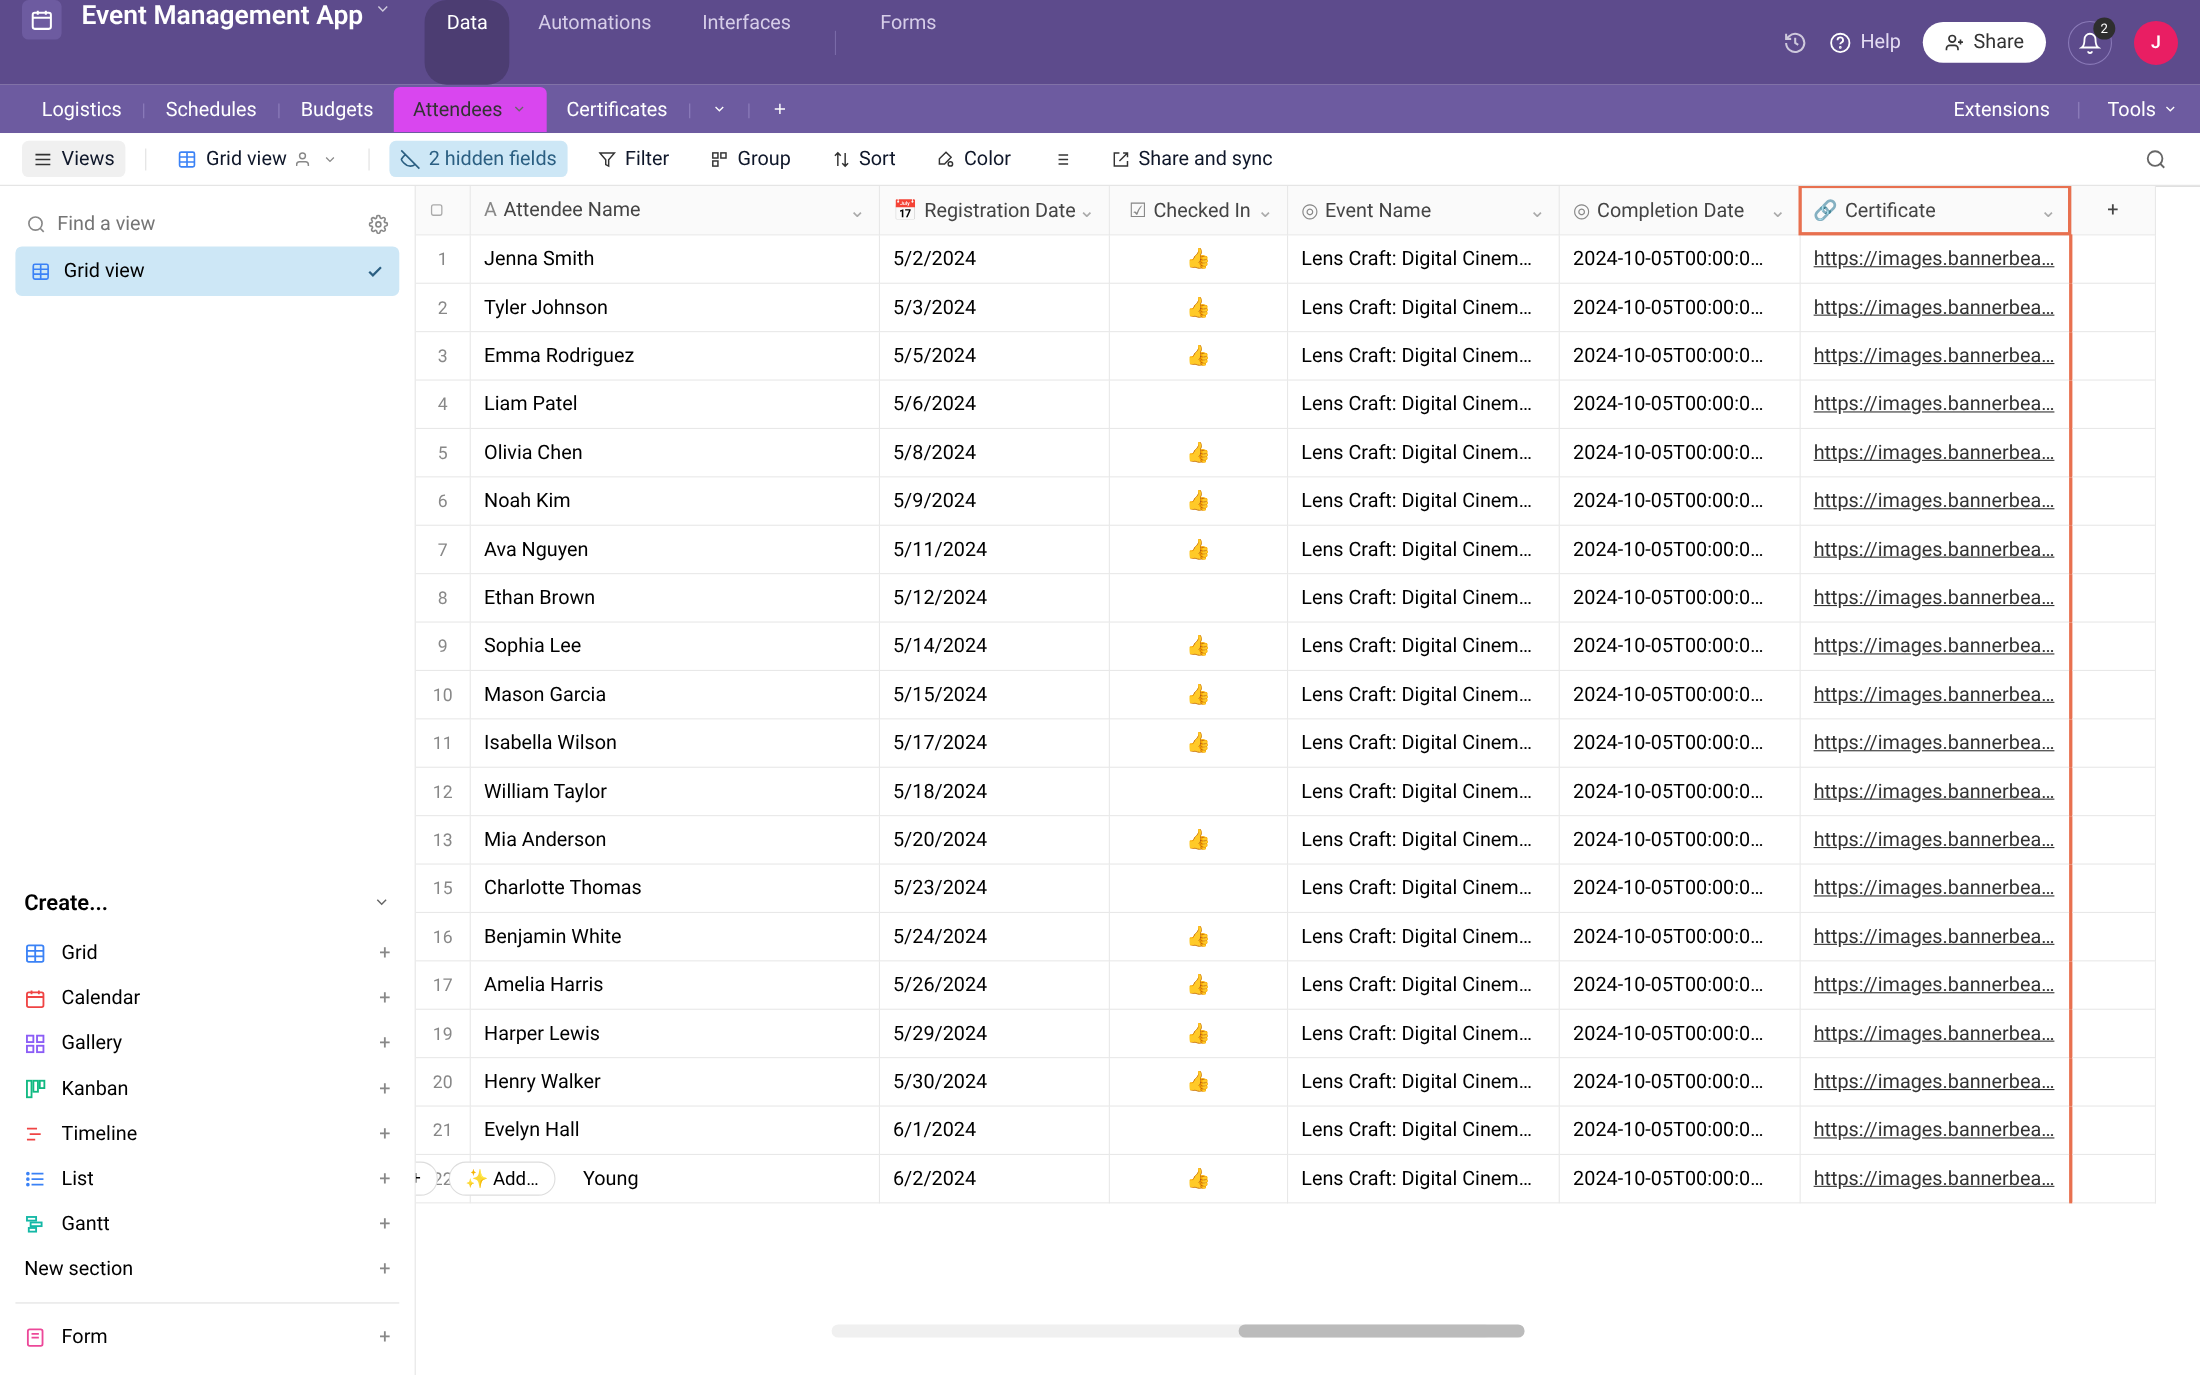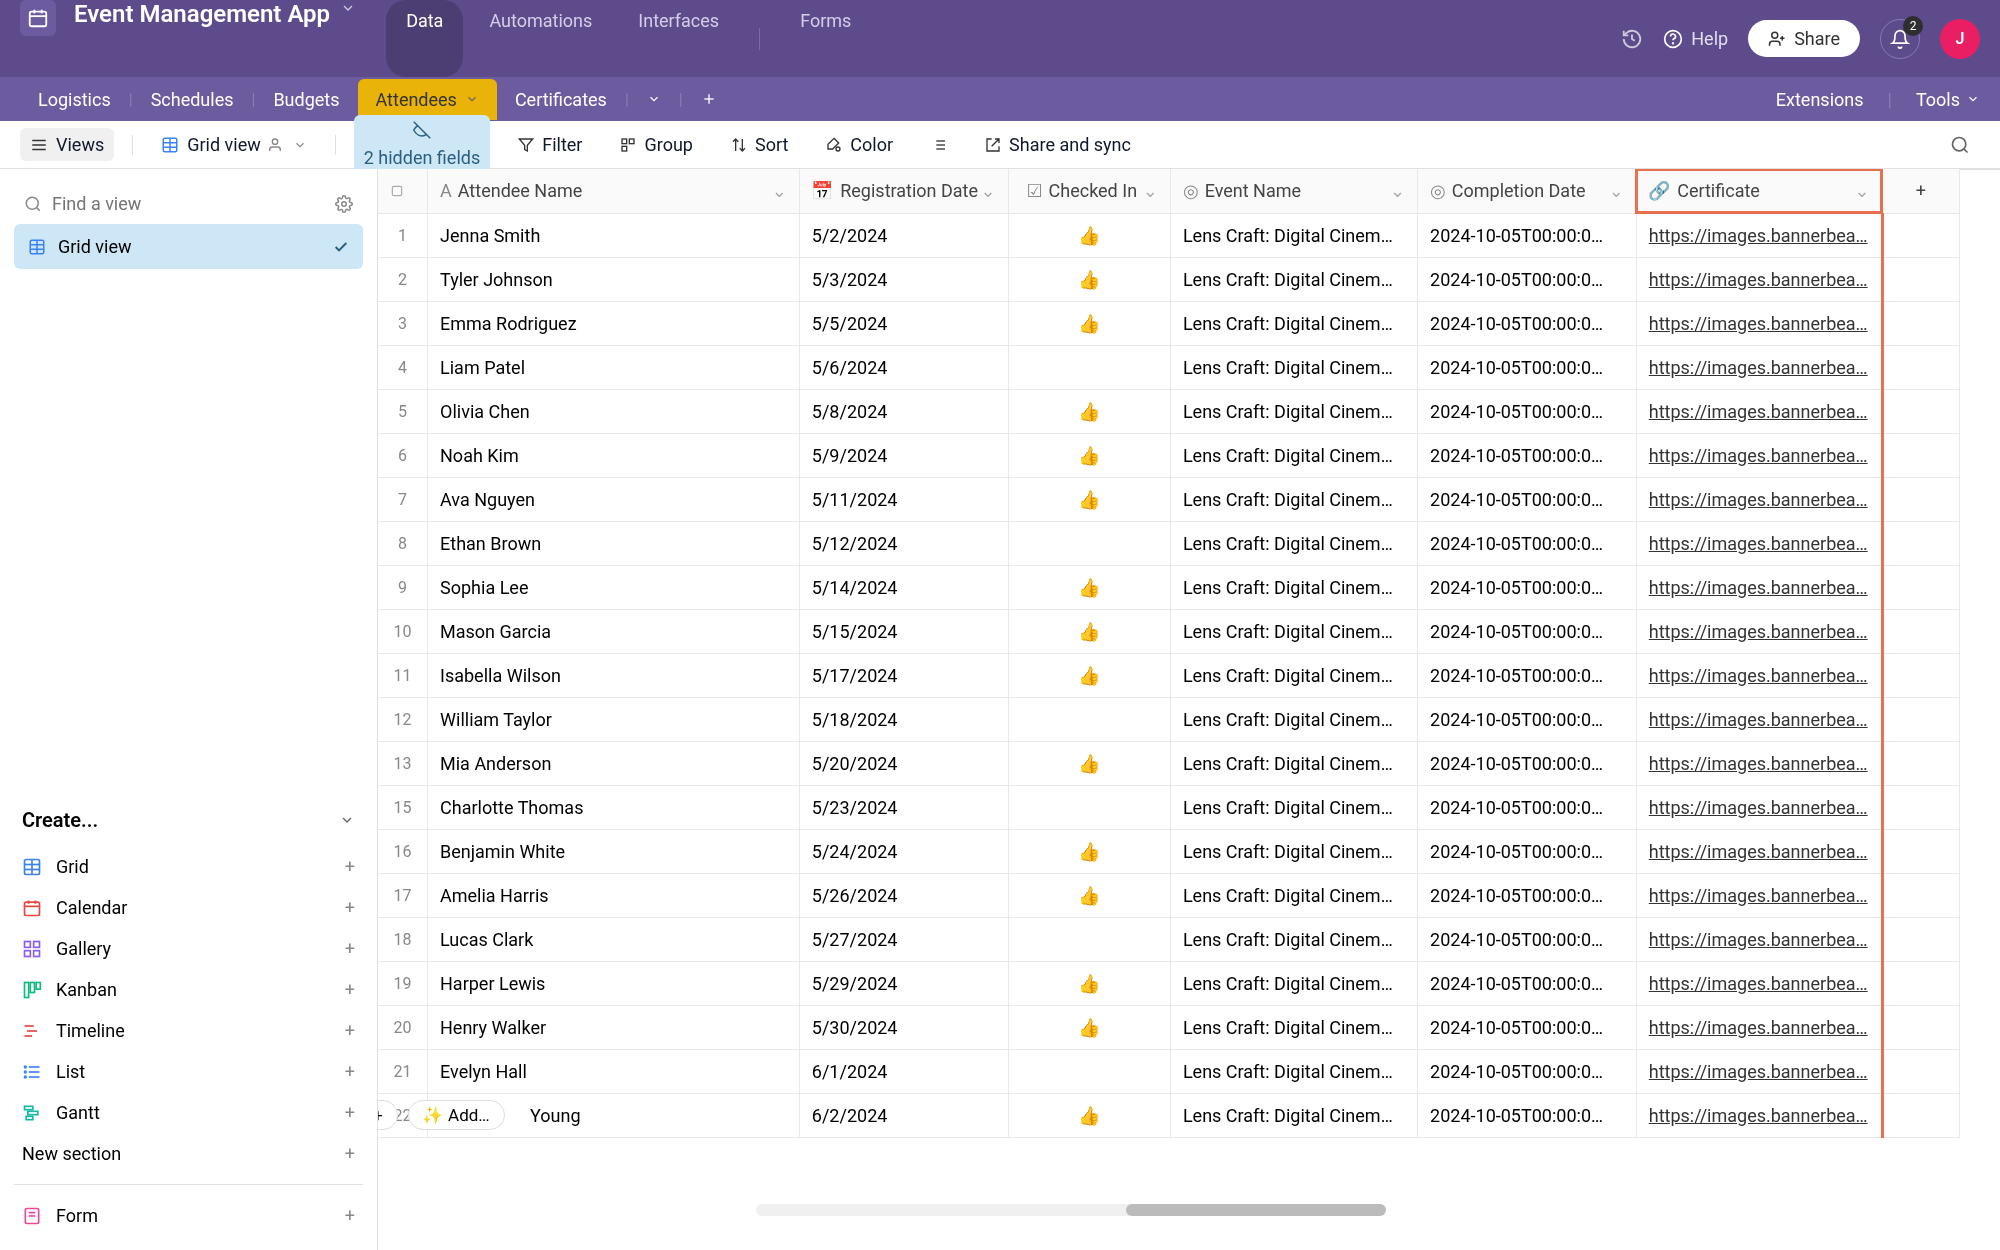--- a/index.html
+++ b/index.html
@@ -15,28 +15,28 @@
 .top-right { margin-left:auto; display:flex; align-items:center; gap:20px; }
 .help { display:flex; align-items:center; gap:8px; font-size:18px; color:#e4dcf3; }
 .share-btn { background:#fff; color:#333; padding:8px 20px; border-radius:20px; display:flex; align-items:center; gap:8px; font-size:18px; }
 .bell { width:40px; height:40px; border:1px solid #8a7ab8; border-radius:50%; display:flex; align-items:center; justify-content:center; position:relative; }
 .badge { position:absolute; top:-4px; right:-4px; background:#2e2e2e; color:#fff; font-size:12px; width:20px; height:20px; border-radius:10px; display:flex; align-items:center; justify-content:center; }
 .avatar { width:40px; height:40px; border-radius:50%; background:#e91e63; color:#fff; display:flex; align-items:center; justify-content:center; font-weight:600; }
 .history-icon { opacity:.7; }
 
 .tabs-bar { height:44px; background:#6d5ba0; display:flex; align-items:center; padding:0 20px; color:#fff; }
 .table-tab { padding:10px 18px; font-size:18px; cursor:pointer; display:flex; align-items:center; gap:8px; }
-.table-tab.active { background:#eab308; color:#333; border-radius:6px 6px 0 0; }
+.table-tab.active { background:#d946ef; color:#333; border-radius:6px 6px 0 0; }
 .tab-sep { color:#8a7ab8; }
 .tabs-right { margin-left:auto; display:flex; gap:24px; font-size:18px; }
 
 .toolbar { height:48px; background:#fff; border-bottom:1px solid #e0e0e0; display:flex; align-items:center; padding:0 20px; gap:18px; }
 .tool { display:flex; align-items:center; gap:8px; font-size:18px; color:#0f172a; padding:6px 10px; border-radius:6px; cursor:pointer; }
 .tool.views { background:#f0f0f0; }
-.tool.hidden-fields { background:#cde7f6; color:#2b5f82;flex-direction:column; }
+.tool.hidden-fields { background:#cde7f6; color:#2b5f82; }
 .tool-sep { width:1px; height:20px; background:#e0e0e0; }
 .search-tool { margin-left:auto; }
 
 .main { display:flex; height:calc(1250px - 77px - 44px - 48px); }
 .sidebar { width:378px; background:#fff; border-right:1px solid #e0e0e0; display:flex; flex-direction:column; padding:14px; }
 .find-view { display:flex; align-items:center; gap:10px; padding:10px; color:#888; }
 .find-view input { border:none; outline:none; font-size:18px; flex:1; background:transparent; }
 .gear { margin-left:auto; color:#888; }
 .view-item { display:flex; align-items:center; gap:12px; padding:12px 14px; border-radius:6px; font-size:18px; }
 .view-item.active { background:#cde7f6; }
@@ -553,30 +553,20 @@
               <td class="row-num">17</td>
               <td class="col-name">Amelia Harris</td>
               <td class="col-date">5/26/2024</td>
               <td class="col-check"><span class="thumbs">👍</span></td>
               <td class="col-event">Lens Craft: Digital Cinem…</td>
               <td class="col-comp">2024-10-05T00:00:0…</td>
               <td class="col-cert col-cert-cell"><span class="link">https://images.bannerbea…</span></td>
               <td class="col-add"></td>
             </tr>
             <tr>
-              <td class="row-num">18</td>
-              <td class="col-name">Lucas Clark</td>
-              <td class="col-date">5/27/2024</td>
-              <td class="col-check"></td>
-              <td class="col-event">Lens Craft: Digital Cinem…</td>
-              <td class="col-comp">2024-10-05T00:00:0…</td>
-              <td class="col-cert col-cert-cell"><span class="link">https://images.bannerbea…</span></td>
-              <td class="col-add"></td>
-            </tr>
-            <tr>
               <td class="row-num">19</td>
               <td class="col-name">Harper Lewis</td>
               <td class="col-date">5/29/2024</td>
               <td class="col-check"><span class="thumbs">👍</span></td>
               <td class="col-event">Lens Craft: Digital Cinem…</td>
               <td class="col-comp">2024-10-05T00:00:0…</td>
               <td class="col-cert col-cert-cell"><span class="link">https://images.bannerbea…</span></td>
               <td class="col-add"></td>
             </tr>
             <tr>

